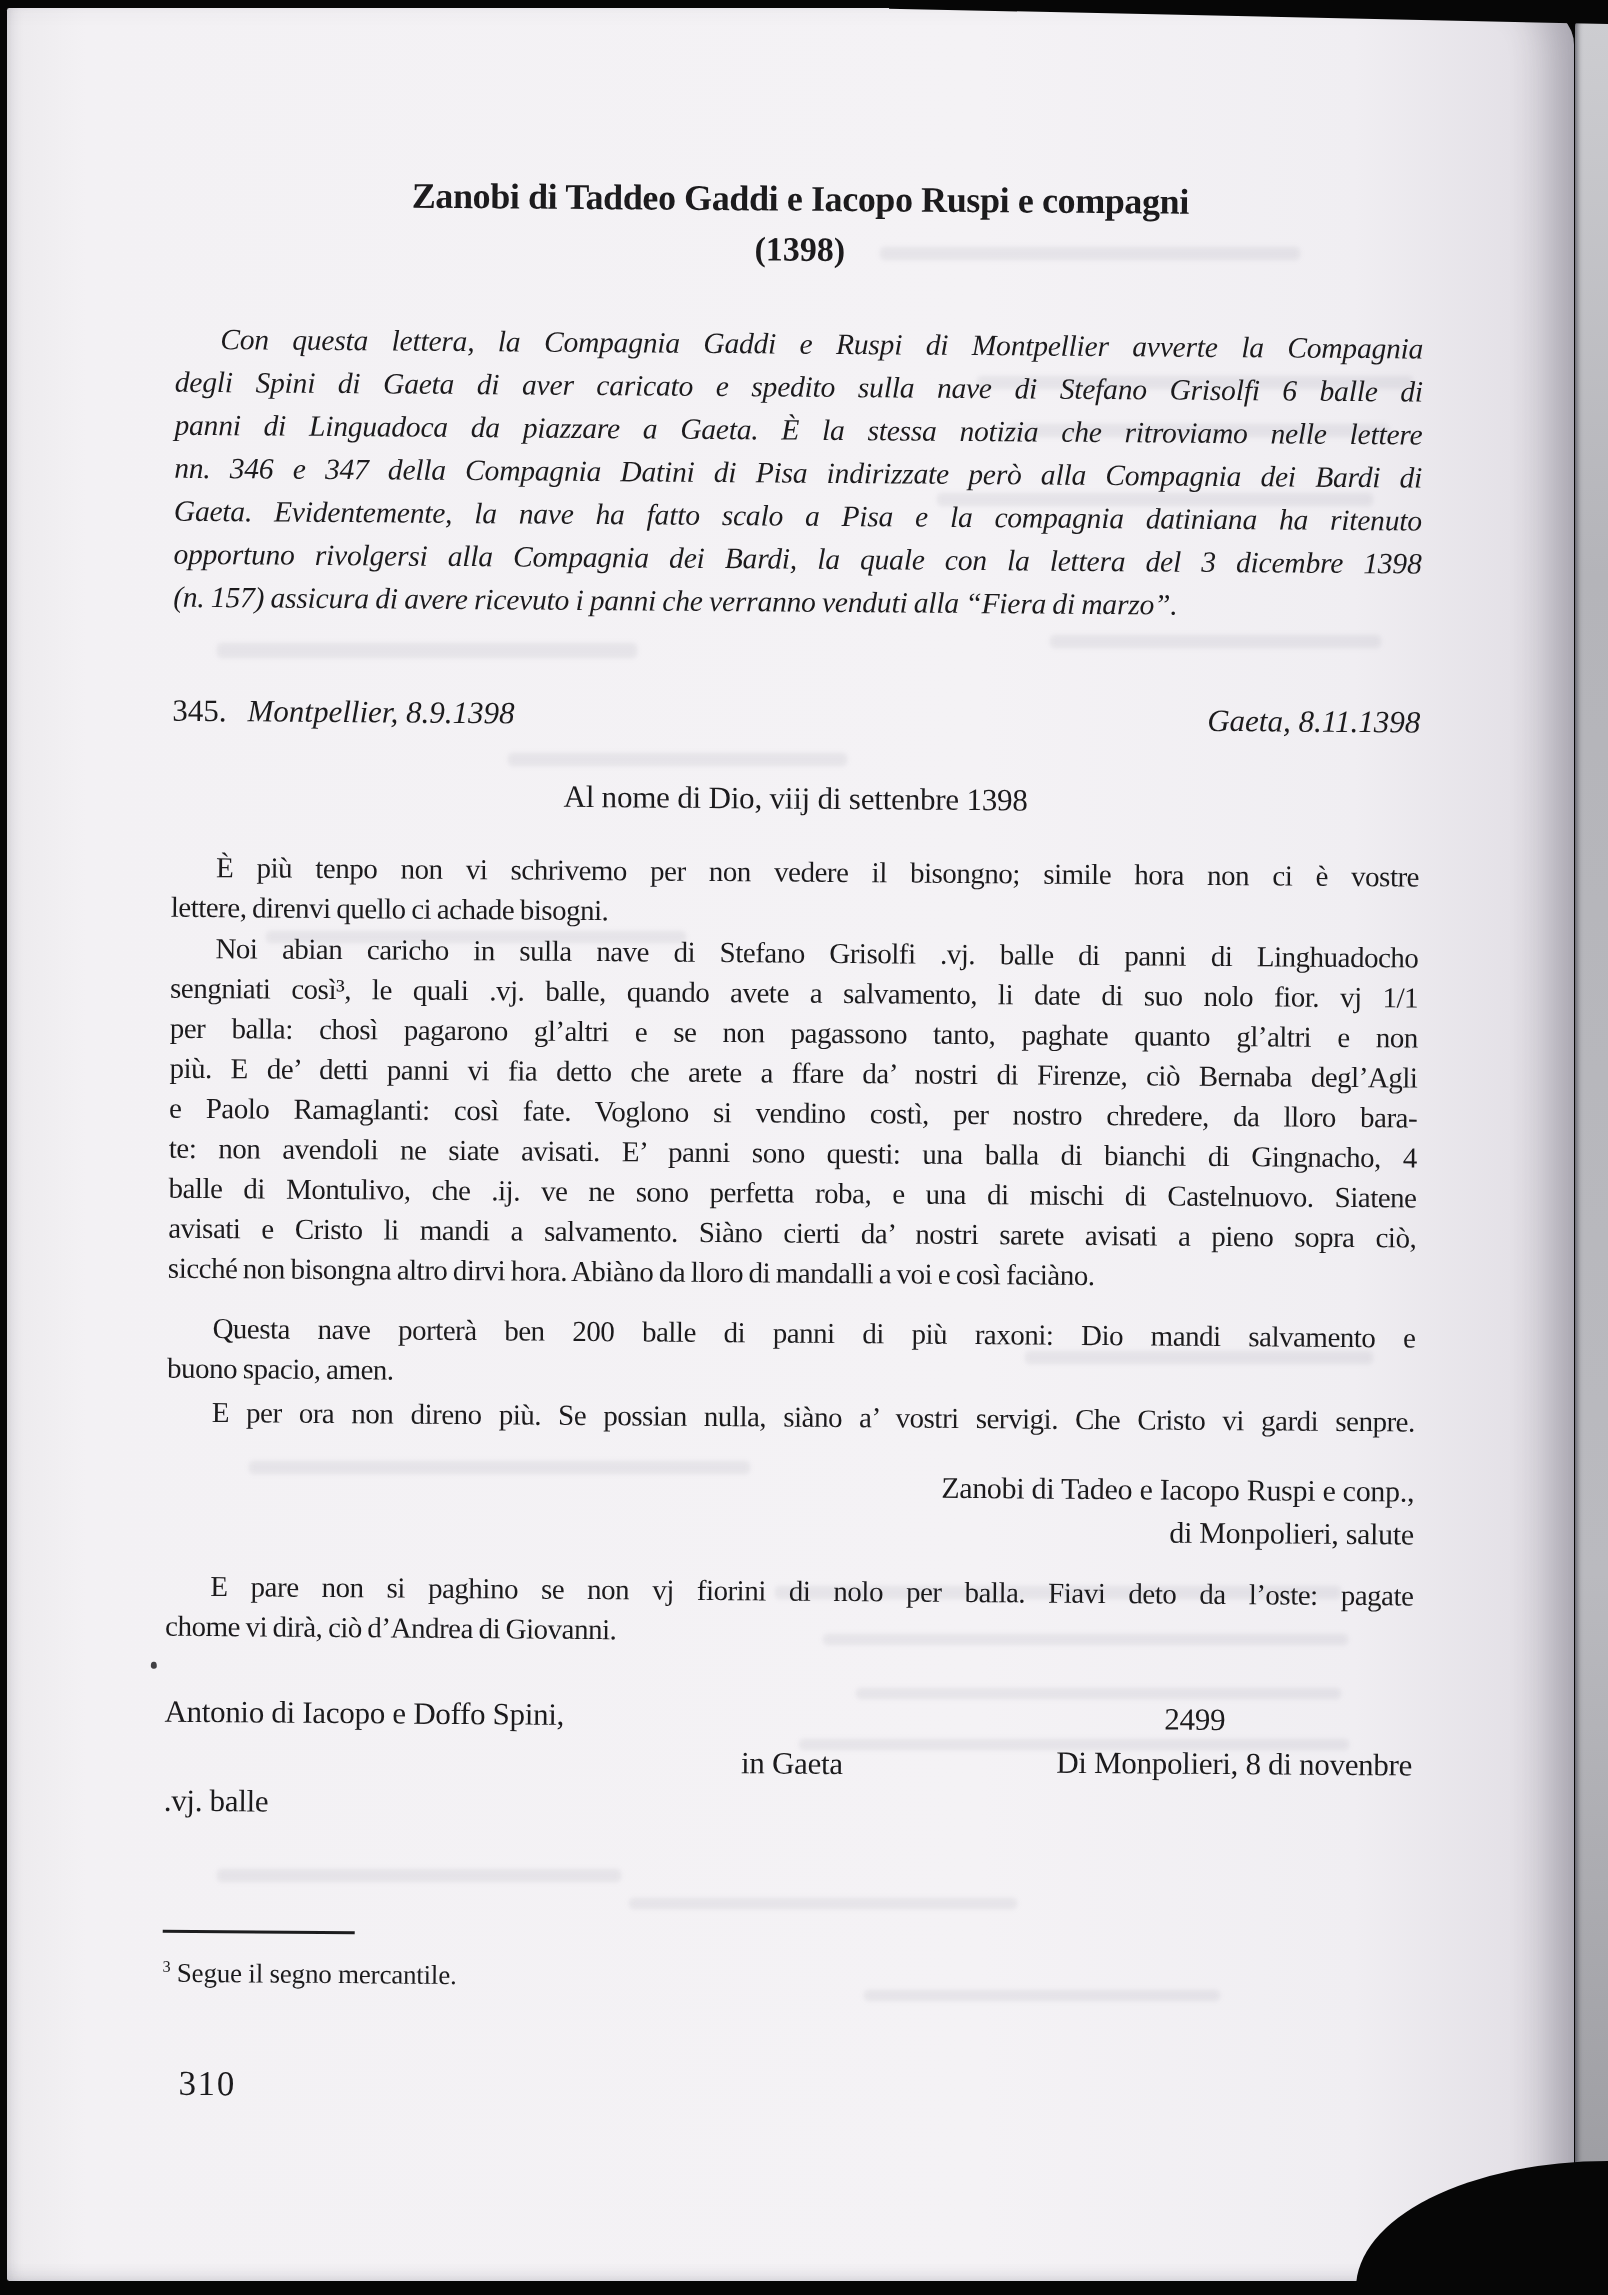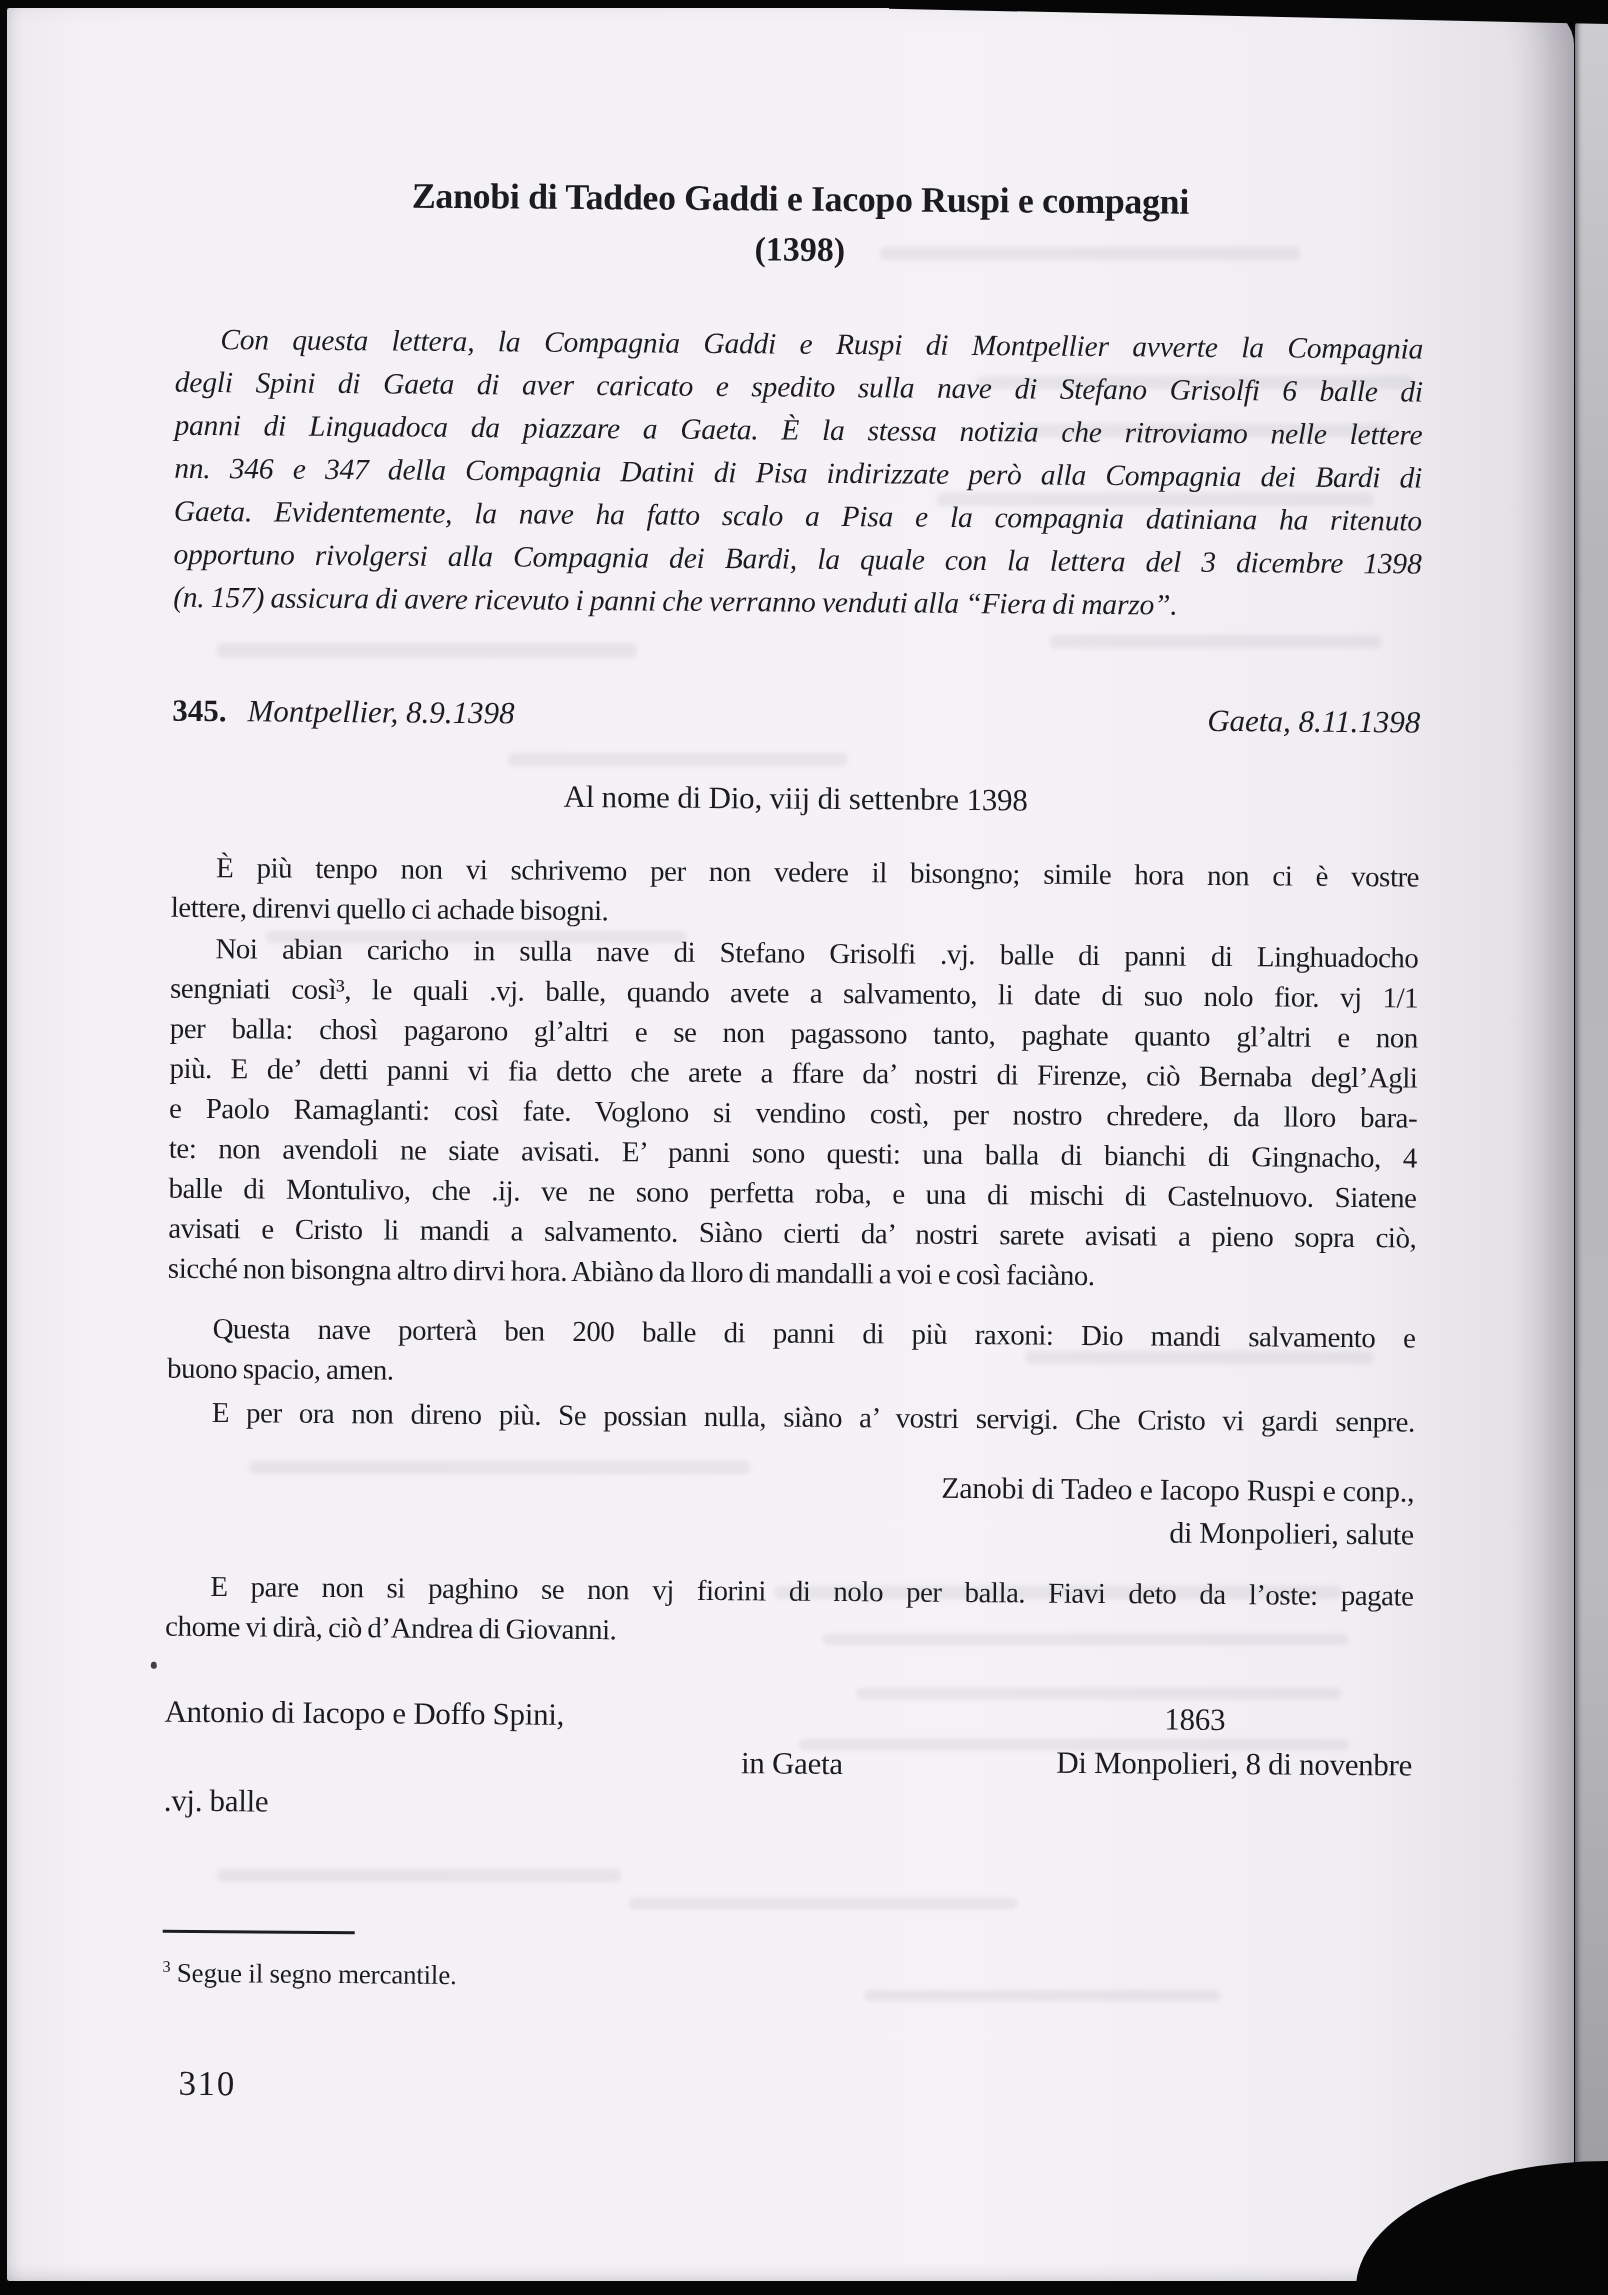--- a/index.html
+++ b/index.html
@@ -41,21 +41,21 @@
   }
   .content > div, .content > h1{position:absolute;}
   .col{left:176px;width:1248px;}
   h1.title{margin:0;top:173px;text-align:center;font-size:36px;font-weight:bold;letter-spacing:-0.4px;}
   .year-sub{top:226px;text-align:center;font-size:34px;font-weight:bold;}
   .para{font-size:29px;line-height:40px;letter-spacing:-0.5px;word-spacing:-1.2px;}
   .tline.just{text-align:justify;text-align-last:justify;}
   .para .tline:first-child{text-indent:45px;}
   .intro{top:318px;font-style:italic;font-size:29.5px;line-height:43px;letter-spacing:-0.2px;word-spacing:-0.8px;}
   .meta{top:693px;font-size:31px;}
-  .meta .num{font-weight:bold;letter-spacing:0;}
+  .meta .num{font-weight:normal;letter-spacing:0;}
   .meta .orig{font-style:italic;margin-left:21px;}
   .meta .dest{position:absolute;right:0;top:2.4px;font-style:italic;}
   .salut{top:776px;text-align:center;font-size:31px;letter-spacing:-0.2px;}
   .p1{top:847px;} .p2{top:928px;} .p3{top:1308px;} .p4{top:1392px;}
   .sig{text-align:right;font-size:30px;letter-spacing:-0.3px;}
   .sig1{top:1465px;} .sig2{top:1508px;}
   .p5{top:1566px;}
   .addr{font-size:31px;letter-spacing:-0.3px;}
   .addr-row1{top:1694px;}
   .addr-year{position:absolute;left:1000px;top:0;}
@@ -141,21 +141,21 @@
 
   <div class="para p5 col">
       <div class="tline just">E pare non si paghino se non vj fiorini di nolo per balla. Fiavi deto da l’oste: pagate</div>
       <div class="tline">chome vi dirà, ciò d’Andrea di Giovanni.</div>
     </div>
 
   <div class="inkdot"></div>
 
   <div class="addr addr-row1 col">
     <span>Antonio di Iacopo e Doffo Spini,</span>
-    <span class="addr-year">1863</span>
+    <span class="addr-year">2499</span>
   </div>
   <div class="addr addr-prov col">Di Monpolieri, 8 di novenbre</div>
   <div class="addr addr-place">in Gaeta</div>
   <div class="addr addr-bales col">.vj. balle</div>
 
   <div class="rule"></div>
   <div class="footnote col">
     <sup>3</sup>
     <span>Segue il segno mercantile.</span>
   </div>

